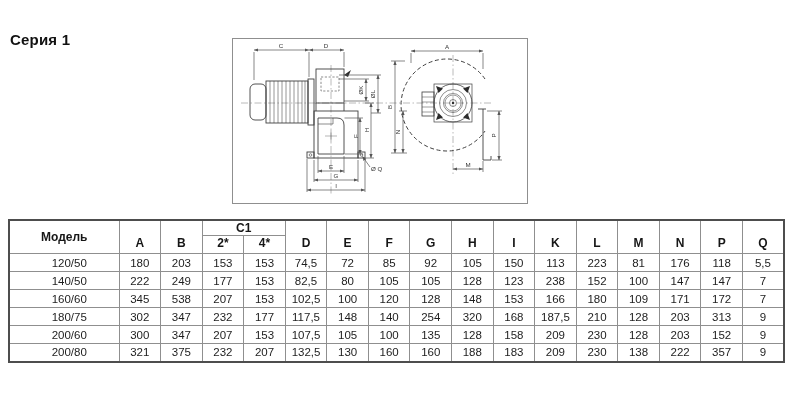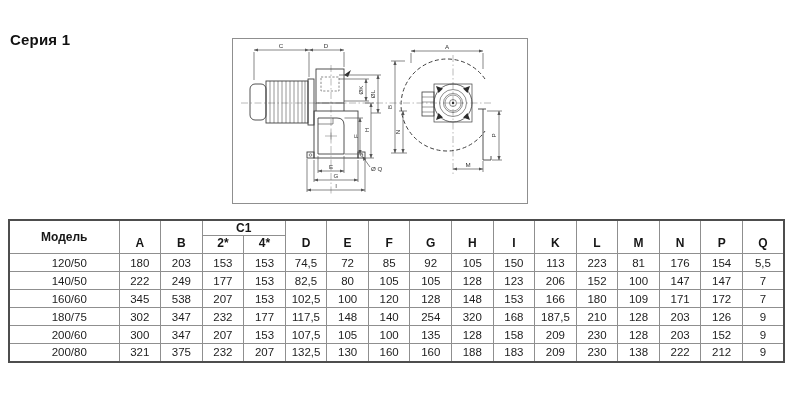--- a/index.html
+++ b/index.html
@@ -193,36 +193,36 @@
             <td>74,5</td>
             <td>72</td>
             <td>85</td>
             <td>92</td>
             <td>105</td>
             <td>150</td>
             <td>113</td>
             <td>223</td>
             <td>81</td>
             <td>176</td>
-            <td>154</td>
+            <td>118</td>
             <td>5,5</td>
           </tr>
           <tr>
             <td class="model">140/50</td>
             <td>222</td>
             <td>249</td>
             <td>177</td>
             <td>153</td>
             <td>82,5</td>
             <td>80</td>
             <td>105</td>
             <td>105</td>
             <td>128</td>
             <td>123</td>
-            <td>206</td>
+            <td>238</td>
             <td>152</td>
             <td>100</td>
             <td>147</td>
             <td>147</td>
             <td>7</td>
           </tr>
           <tr>
             <td class="model">160/60</td>
             <td>345</td>
             <td>538</td>
@@ -250,21 +250,21 @@
             <td>117,5</td>
             <td>148</td>
             <td>140</td>
             <td>254</td>
             <td>320</td>
             <td>168</td>
             <td>187,5</td>
             <td>210</td>
             <td>128</td>
             <td>203</td>
-            <td>126</td>
+            <td>313</td>
             <td>9</td>
           </tr>
           <tr>
             <td class="model">200/60</td>
             <td>300</td>
             <td>347</td>
             <td>207</td>
             <td>153</td>
             <td>107,5</td>
             <td>105</td>
@@ -288,20 +288,20 @@
             <td>132,5</td>
             <td>130</td>
             <td>160</td>
             <td>160</td>
             <td>188</td>
             <td>183</td>
             <td>209</td>
             <td>230</td>
             <td>138</td>
             <td>222</td>
-            <td>212</td>
+            <td>357</td>
             <td>9</td>
           </tr>
         </tbody>
       </table>
   </div>
 
 </div>
 
 </body></html>

